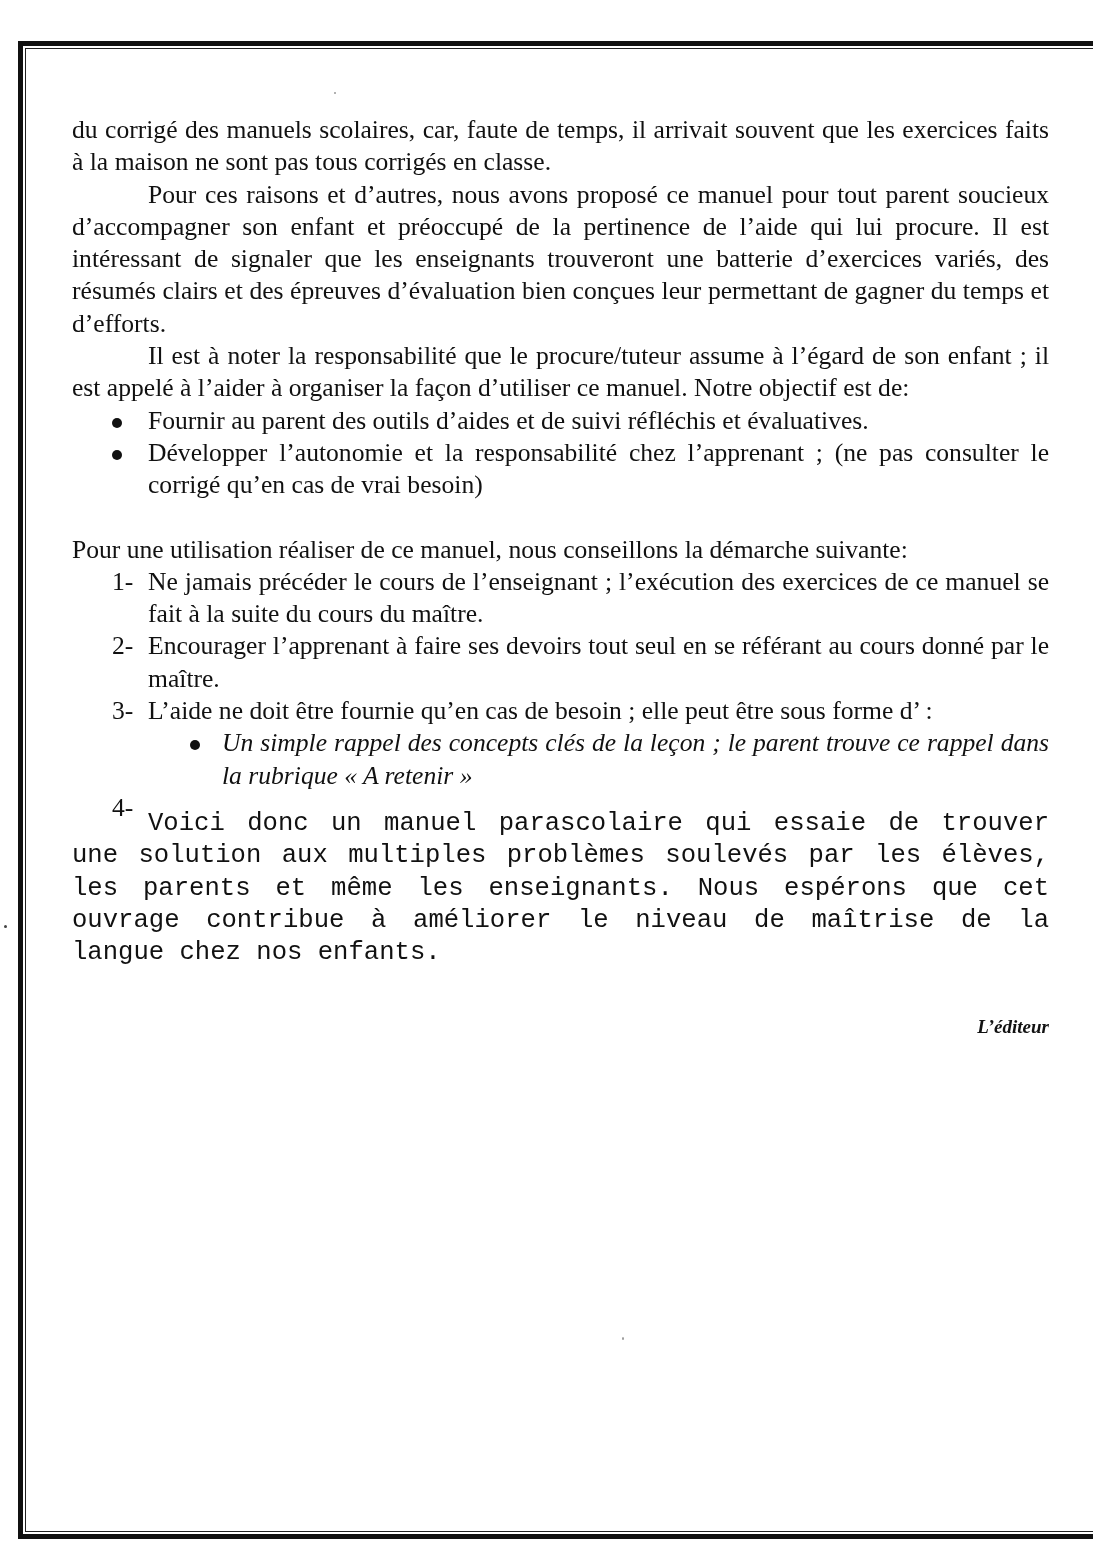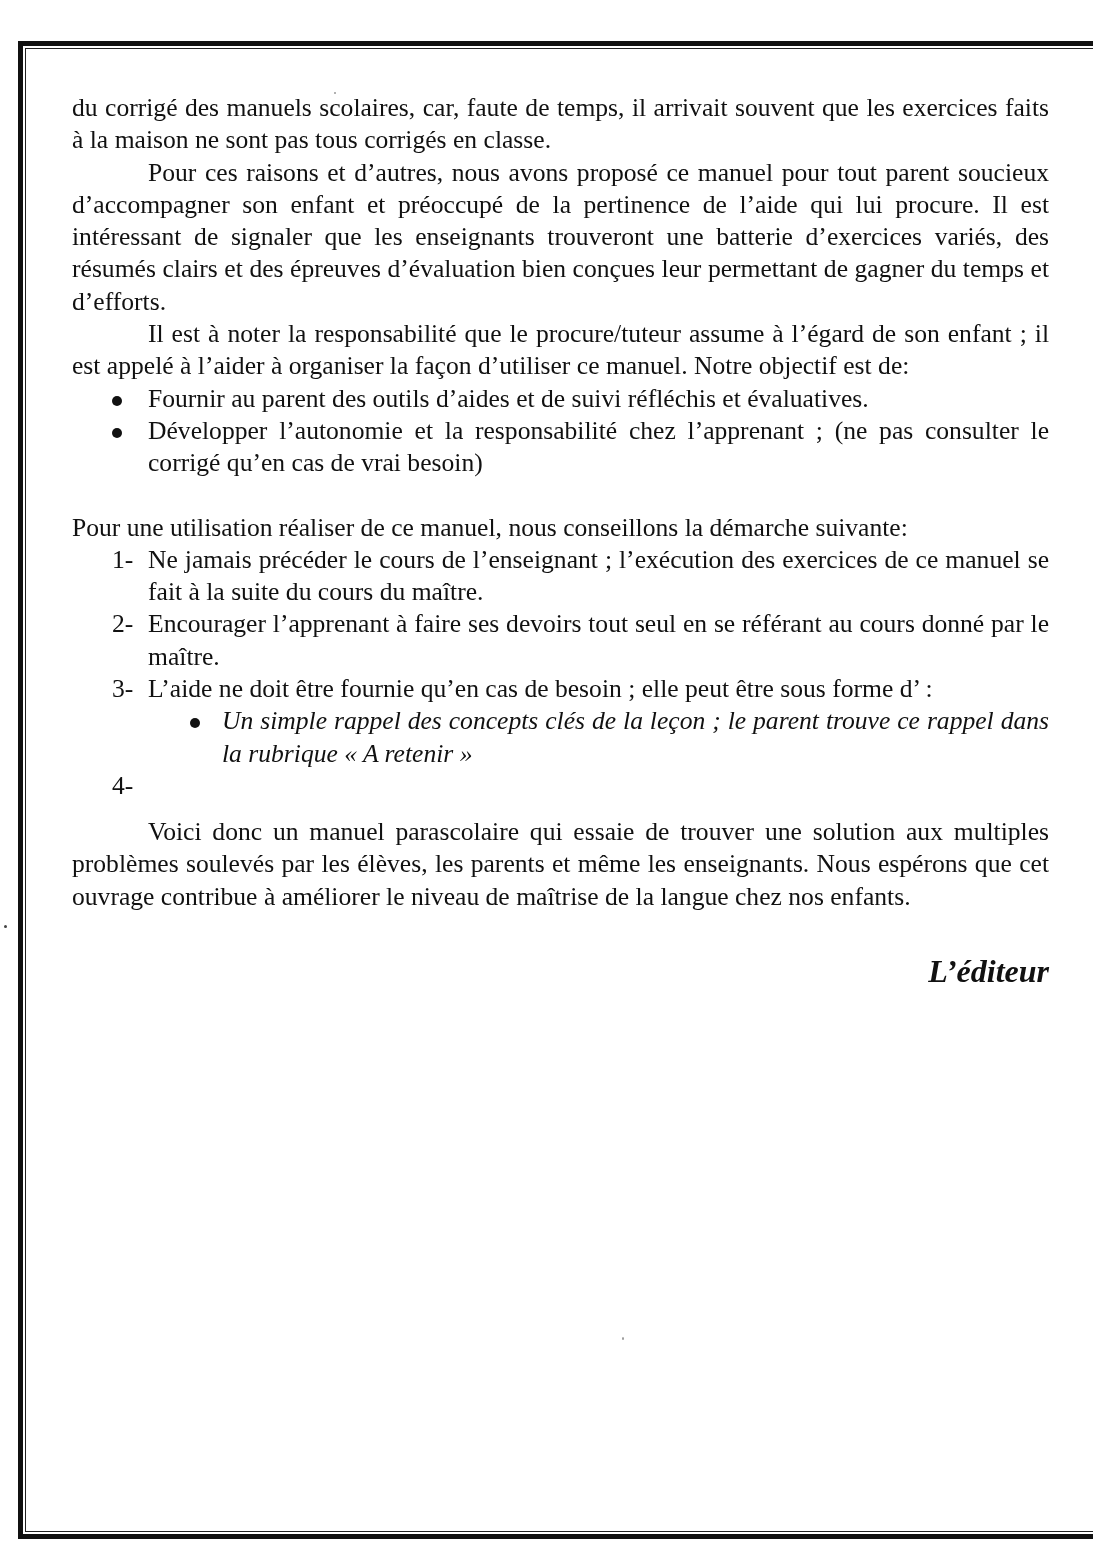--- a/index.html
+++ b/index.html
@@ -12,45 +12,45 @@
     position: absolute; left: 18px; top: 41px; width: 1100px; height: 1498px;
     border-top: 5px solid #111; border-left: 5px solid #111; border-bottom: 5px solid #111;
     box-sizing: border-box;
   }
   .frame-inner {
     position: absolute; left: 25px; top: 48px; width: 1100px; height: 1484px;
     border-top: 1.5px solid #222; border-left: 1.5px solid #222; border-bottom: 1.5px solid #222;
     box-sizing: border-box;
   }
   .page-text {
-    position: absolute; left: 72px; top: 92px; width: 977px;
+    position: absolute; left: 72px; top: 114px; width: 977px;
     font-size: 25.6px; line-height: 32.3px;
   }
   p { margin: 0; text-align: justify; }
   .indent { text-indent: 76px; }
   .bullets { margin: 0; padding: 0; list-style: none; }
   .bullets li { position: relative; padding-left: 76px; text-align: justify; }
   .bullets li .dot {
     position: absolute; left: 40px; top: 13px; width: 10px; height: 10px;
     background: #111; border-radius: 50%;
   }
   .gap { height: 32px; }
   .numbered { margin: 0; padding: 0; list-style: none; }
   .numbered > li { position: relative; padding-left: 76px; text-align: justify; }
   .numbered > li .num { position: absolute; left: 40px; top: 0; }
   .sub-bullets { margin: 0; padding: 0; list-style: none; font-style: italic; }
   .sub-bullets li { position: relative; padding-left: 74px; text-align: justify; }
   .sub-bullets li .dot {
     position: absolute; left: 42px; top: 13px; width: 10px; height: 10px;
     background: #111; border-radius: 50%;
   }
-  .closing { margin-top: 46px; }
+  .closing { margin-top: 16px; font-family: Liberation Mono, monospace; }
   .signature {
     text-align: right; font-weight: bold; font-style: italic; margin-top: 42px;
-    font-size: 32px;
+    font-size: 19px;
   }
   .speck { position: absolute; background: #999; border-radius: 50%; }
 </style>
 </head>
 <body>
 
 <div class="frame-outer"></div>
 <div class="frame-inner"></div>
 
 <div class="speck" style="left:334px;top:92px;width:2px;height:2px;"></div>

